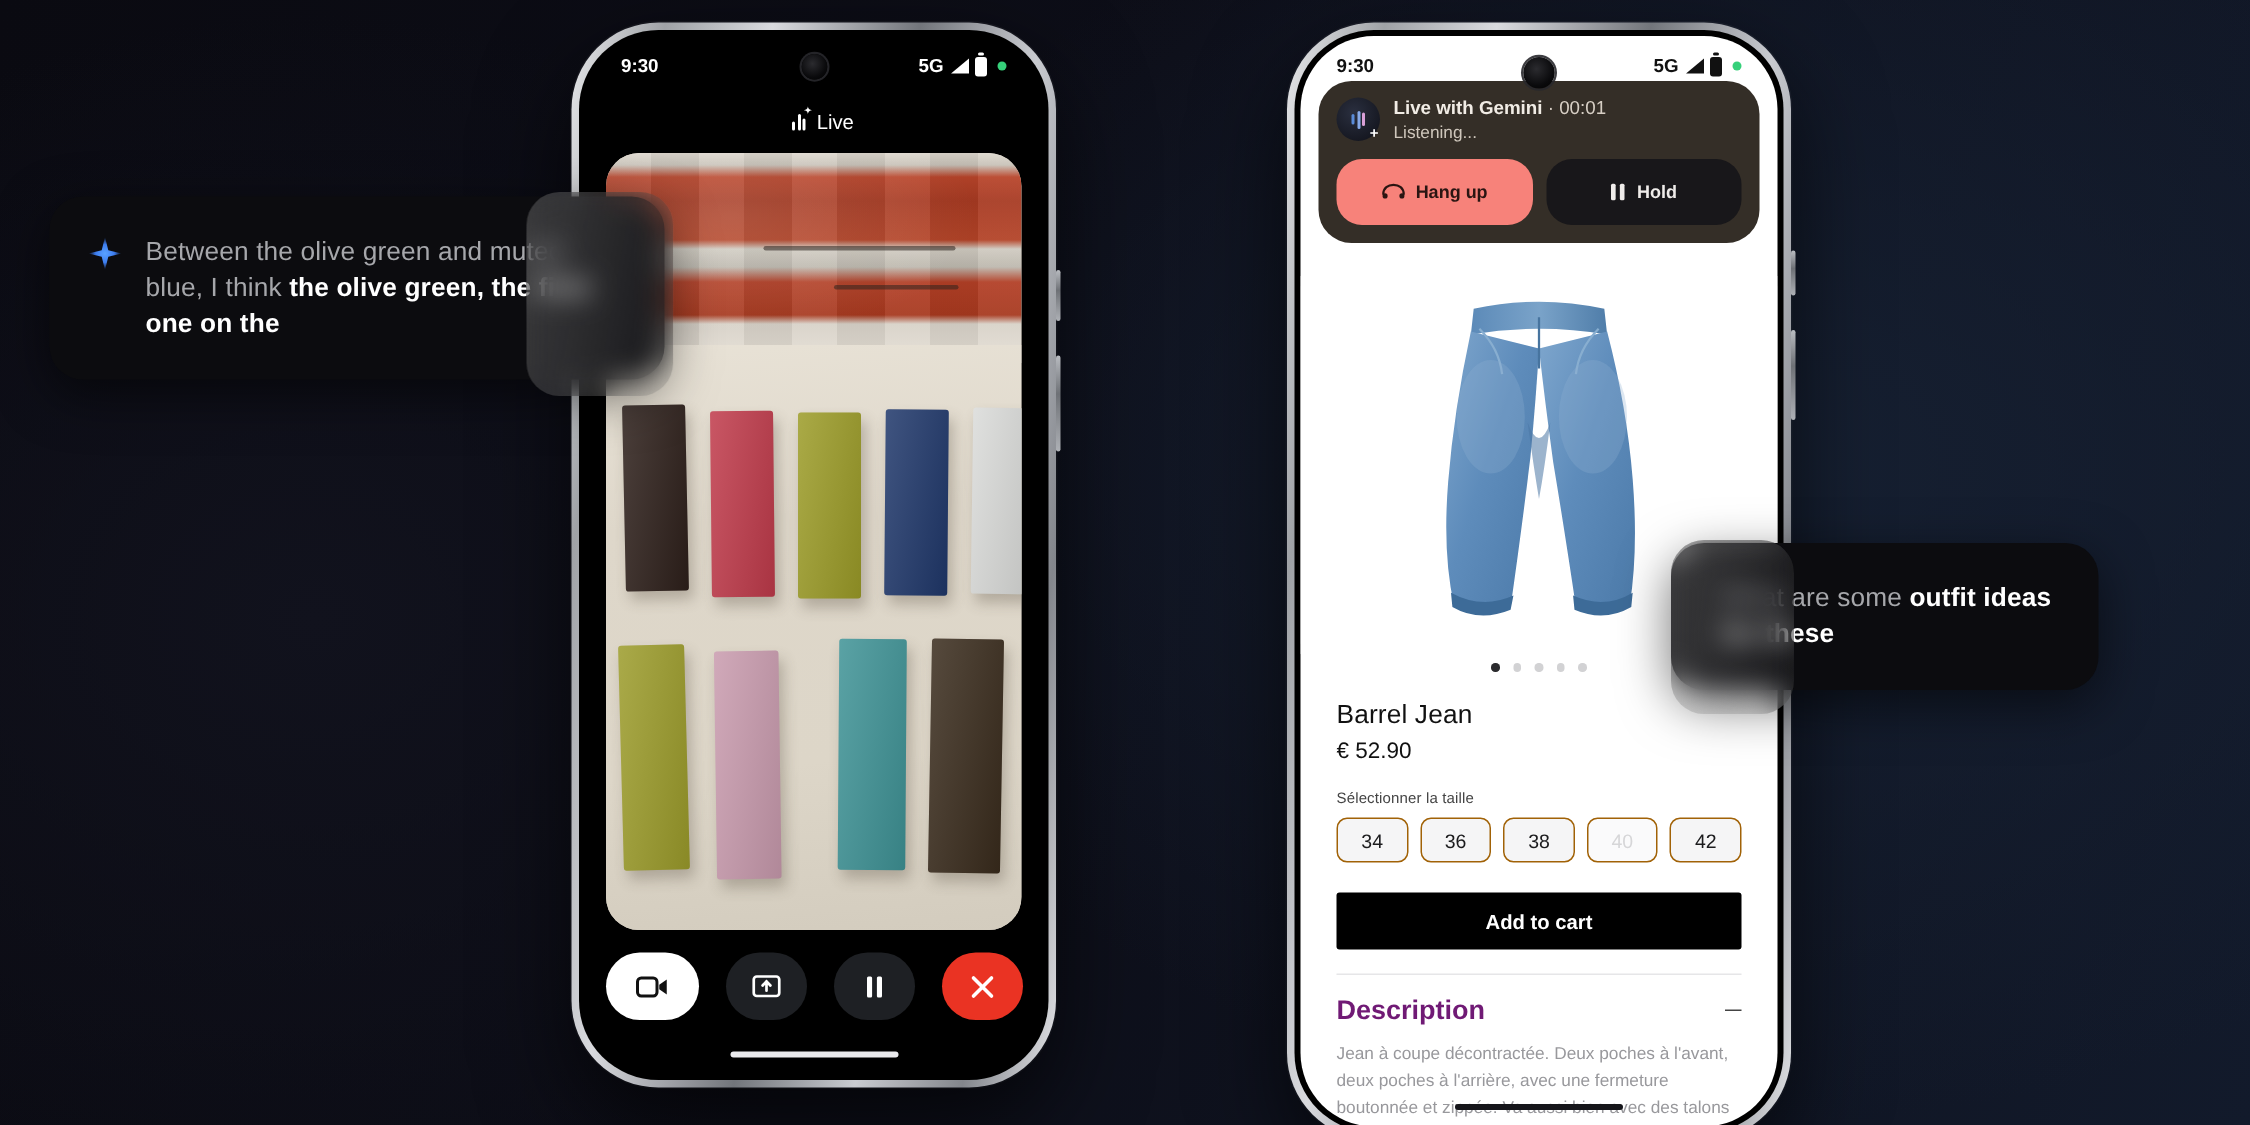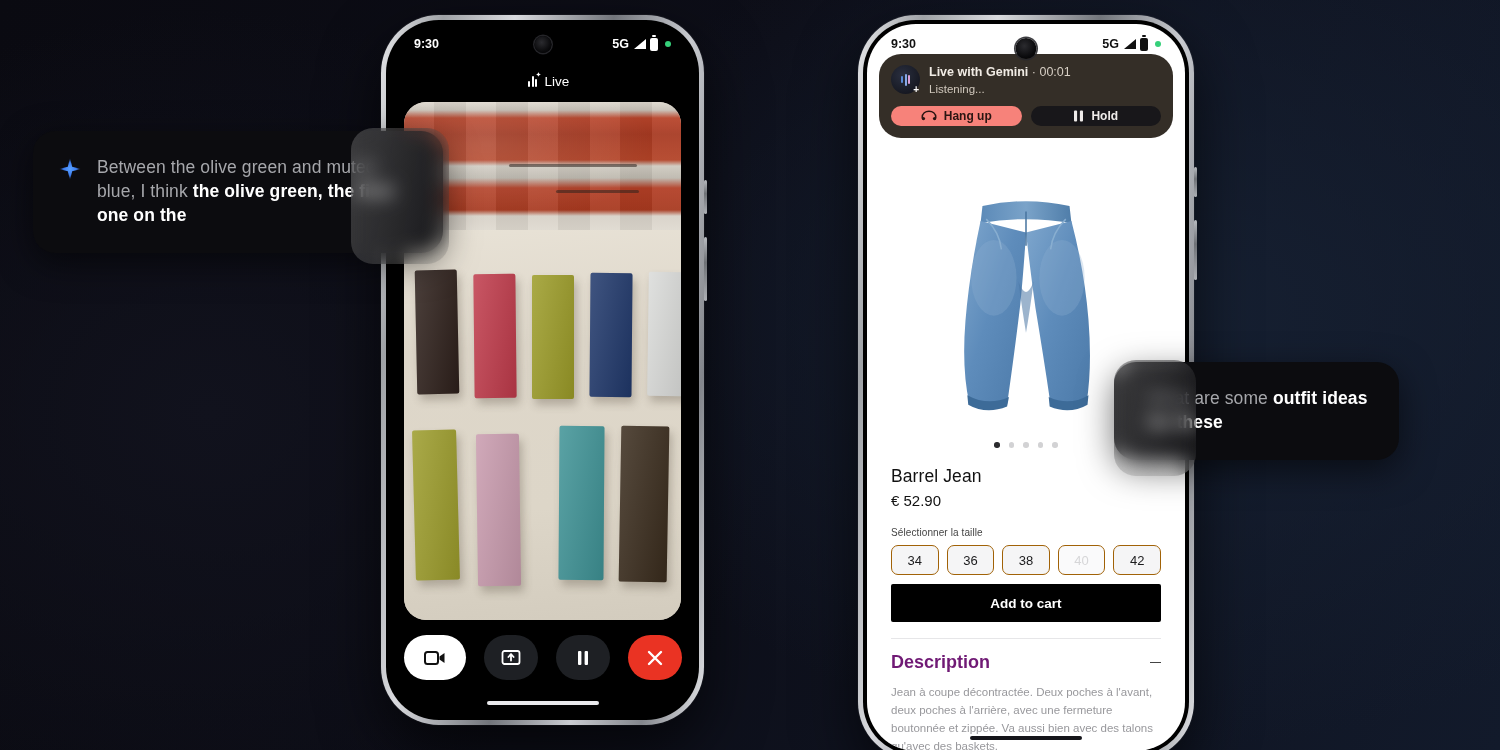--- a/index.html
+++ b/index.html
@@ -183,21 +183,21 @@
   .gem-avatar .bars i:nth-child(3){height:9px;background:#d9a0d8}
   .gem-avatar:after{
     content:"+"; position:absolute; right:1px; bottom:-1px;
     font-size:10px;color:#fff;line-height:1;font-weight:700;
   }
   .gem-title { color:#f1ece5; font-size:12.5px; font-weight:700; line-height:1.25; }
   .gem-title .tm { font-weight:400; color:#d6cec4; }
   .gem-sub { color:#cfc7bc; font-size:11.5px; margin-top:2px; }
   .gem-actions { display:flex; gap:9px; margin-top:11px; }
   .gem-btn {
-    flex:1; height:20px; border-radius:17px;
+    flex:1; height:44px; border-radius:17px;
     display:flex;align-items:center;justify-content:center;gap:7px;
     font-size:12px; font-weight:600; border:none; cursor:pointer;
   }
   .btn-hangup { background:#f7827a; color:#2a1512; }
   .btn-hold { background:#18171a; color:#efecea; }
 
   .prod-img {
     position:absolute; top:160px; left:0; right:0; height:252px;
     background:#fff; overflow:hidden;
   }
@@ -211,21 +211,21 @@
   .size-label { font-size:10px; color:#444; margin-top:18px; letter-spacing:.1px; }
   .sizes { display:flex; gap:8px; margin-top:7px; }
   .size-chip {
     flex:1; height:30px; border-radius:7px;
     background:#f5f5f6; border:1px solid #a16207;
     display:flex;align-items:center;justify-content:center;
     font-size:13px; color:#1b1b1d; font-weight:500; cursor:pointer;
   }
   .size-chip.disabled { color:#d6d6d8; background:#fafafb; }
   .add-cart {
-    margin-top:9px; width:100%; height:38px;
+    margin-top:20px; width:100%; height:38px;
     background:#000; color:#fff; border:none; border-radius:2px;
     font-size:13.5px; font-weight:700; cursor:pointer;
   }
   .desc-sep { margin-top:16px; height:1px; background:#e6e6e8; }
   .desc-head {
     display:flex;align-items:center;justify-content:space-between;
     margin-top:13px;
   }
   .desc-title { font-size:18px; color:#701a75; font-weight:700; }
   .minus { width:11px;height:1.5px;background:#444; }

